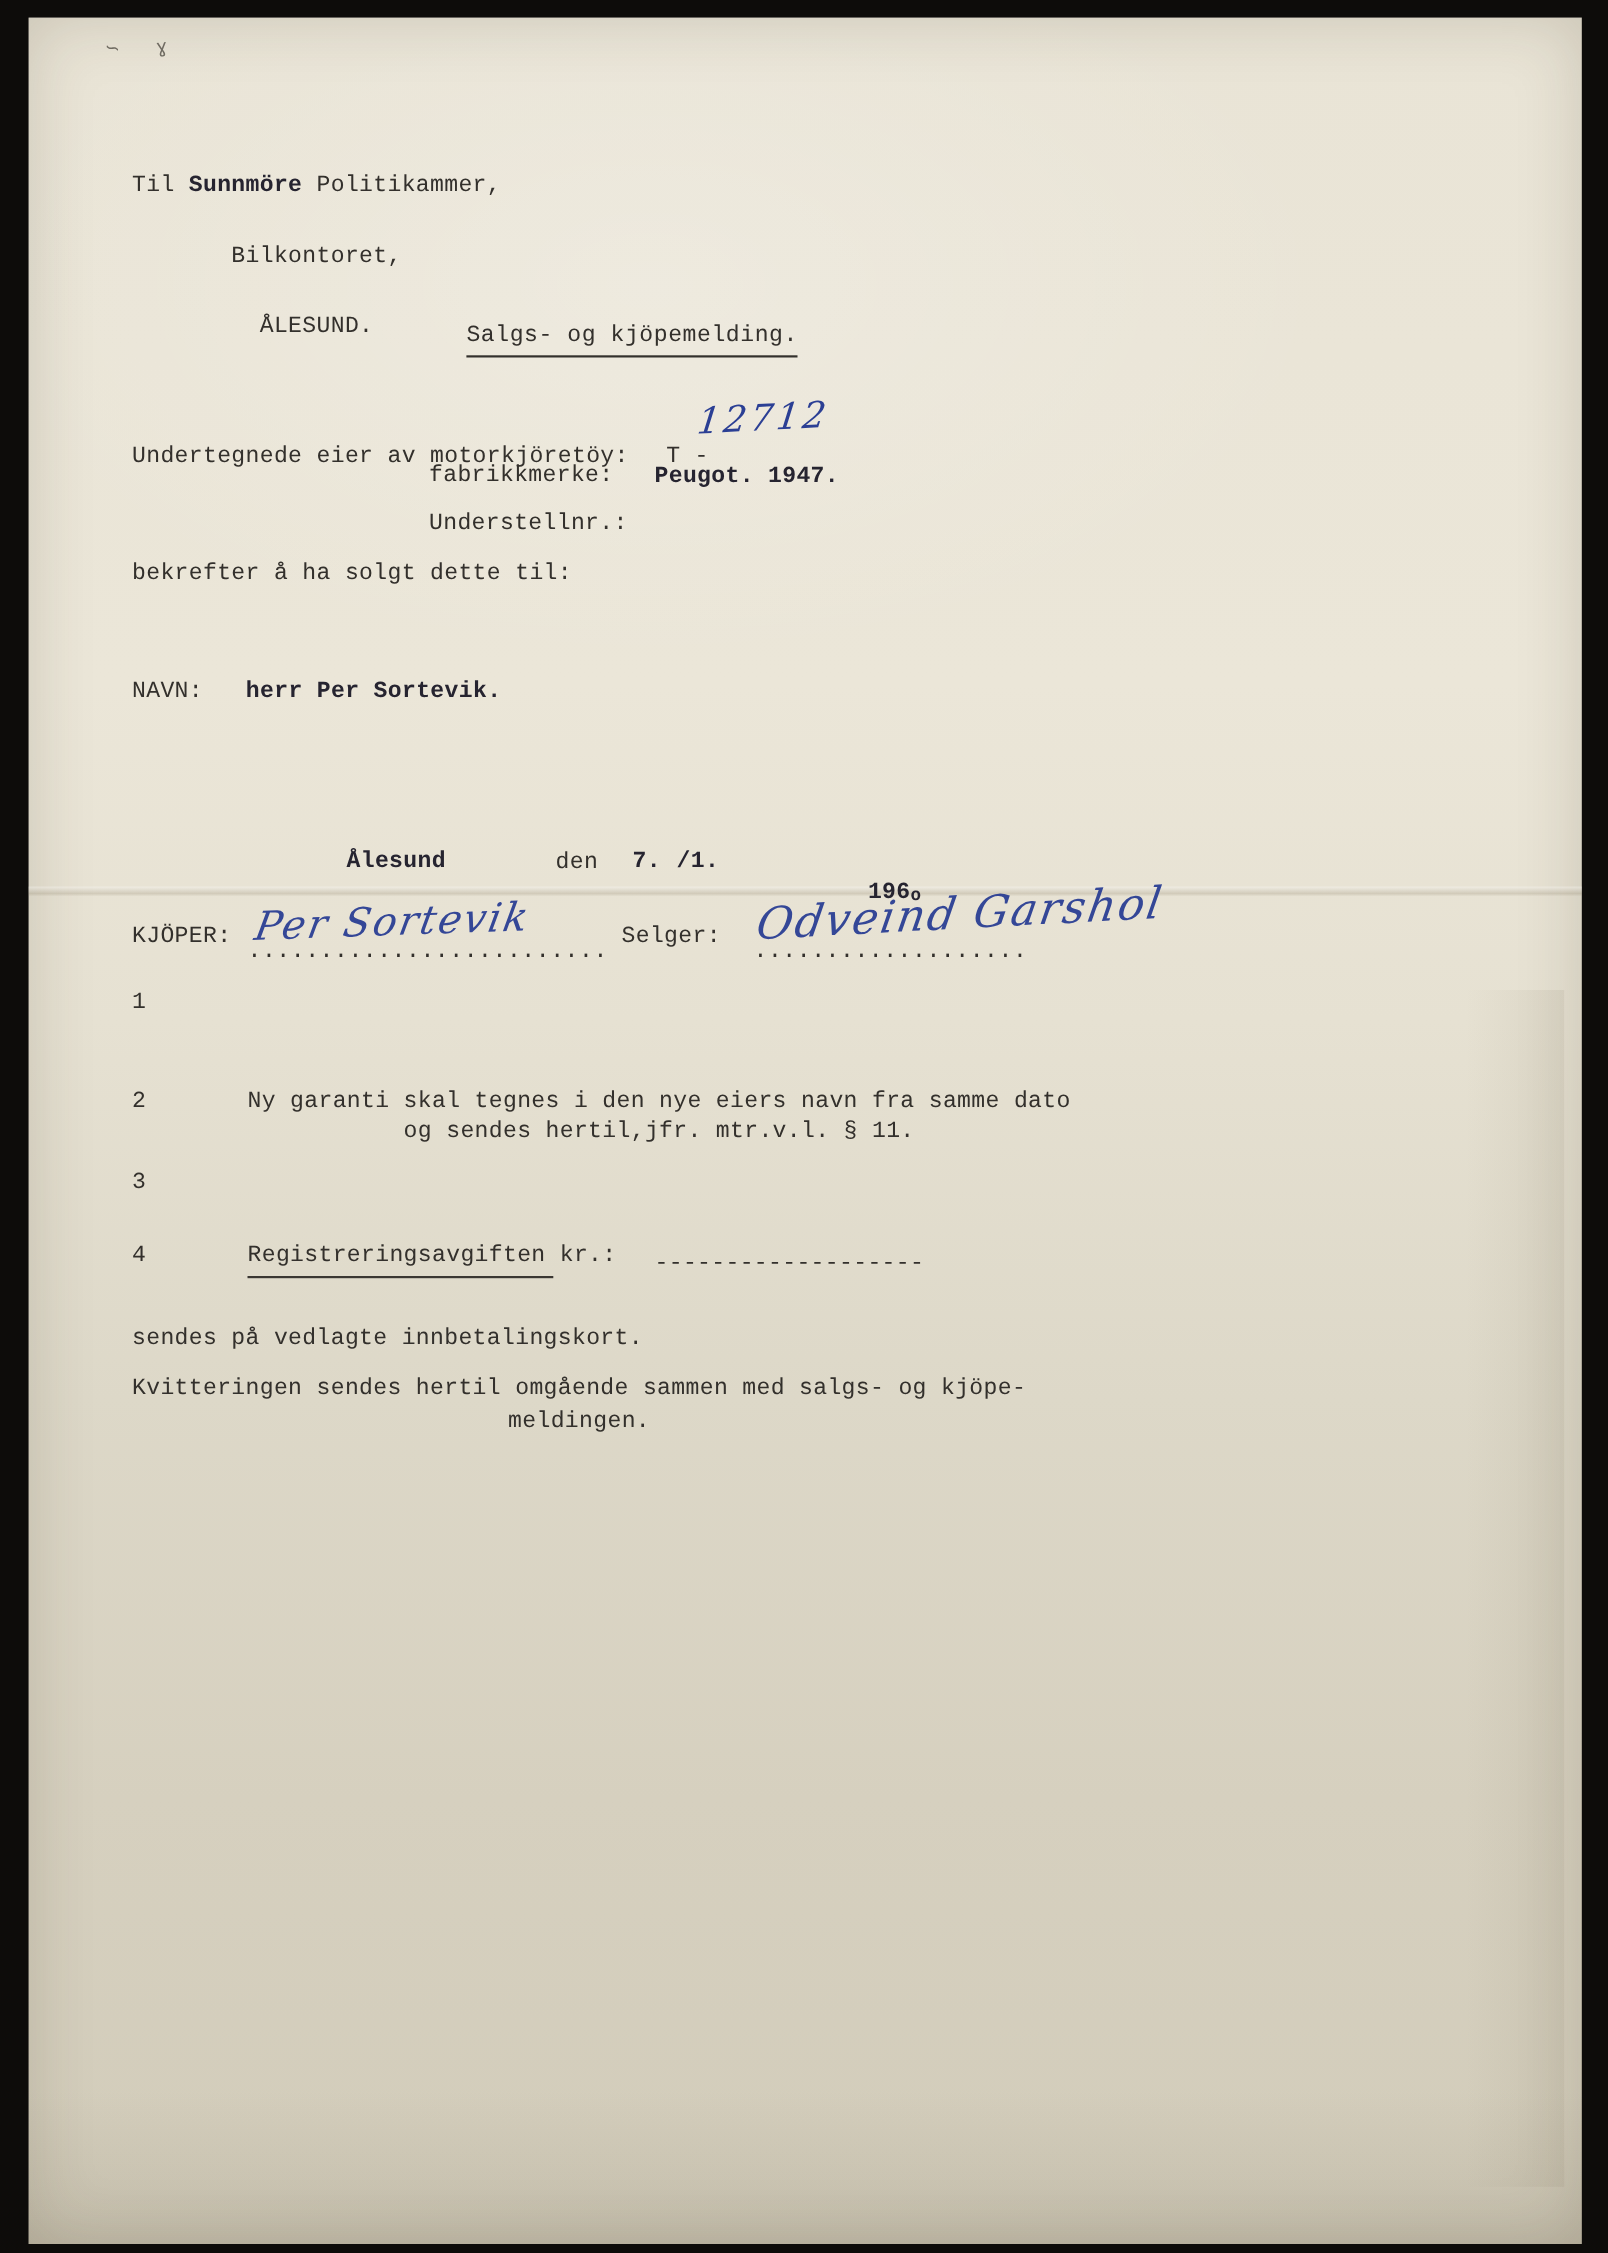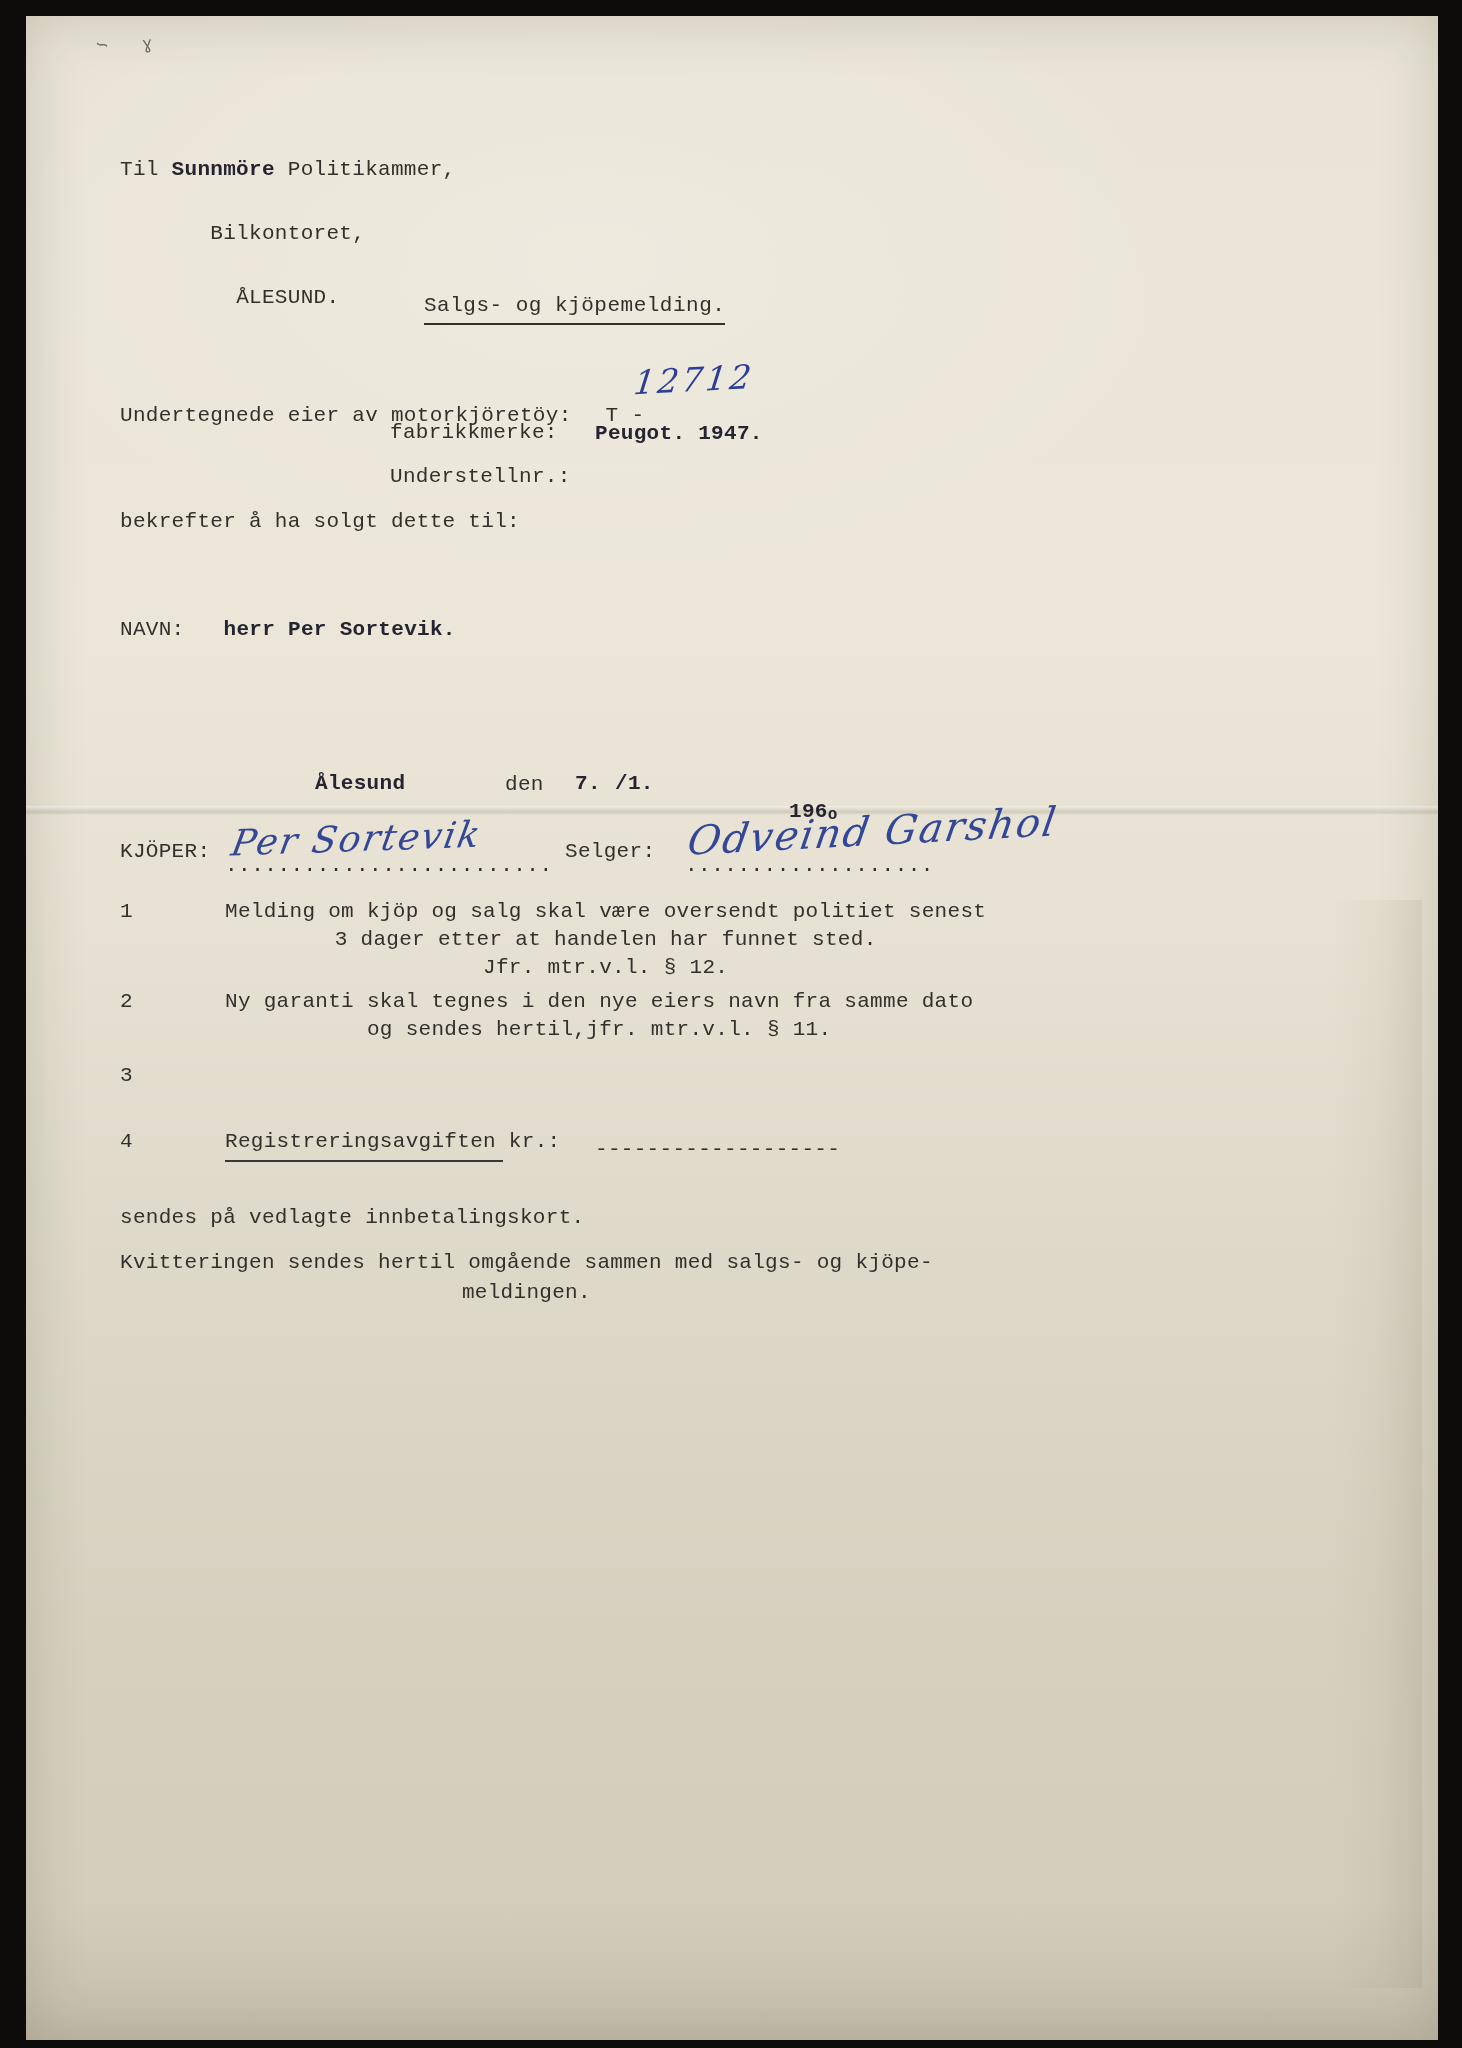--- a/index.html
+++ b/index.html
@@ -112,23 +112,20 @@
 
   <div class="typed" style="left:120px;top:838px;">KJÖPER:</div>
   <div class="hand hand-sig-buyer" style="left:232px;top:818px;">Per Sortevik</div>
   <div class="typed dots" style="left:225px;top:852px;">.........................</div>
 
   <div class="typed" style="left:565px;top:838px;">Selger:</div>
   <div class="hand hand-sig-seller" style="left:688px;top:808px;">Odveind Garshol</div>
   <div class="typed dots" style="left:685px;top:852px;">...................</div>
 
   <div class="typed" style="left:120px;top:898px;">1</div>
-  <div class="typed" style="left:225px;top:898px;">Melding om kjöp og salg skal være oversendt politiet senest
-3 dager etter at handelen har funnet sted.
-Jfr. mtr.v.l. § 12.</div>
 
   <div class="typed" style="left:120px;top:988px;">2</div>
   <div class="typed" style="left:225px;top:988px;">Ny garanti skal tegnes i den nye eiers navn fra samme dato
 og sendes hertil,jfr. mtr.v.l. § 11.</div>
 
   <div class="typed" style="left:120px;top:1062px;">3</div>
 
   <div class="typed" style="left:120px;top:1128px;">4</div>
   <div class="typed" style="left:225px;top:1128px;">Registreringsavgiften kr.:</div>
   <div class="rule" style="left:225px;top:1160px;width:278px;"></div>

